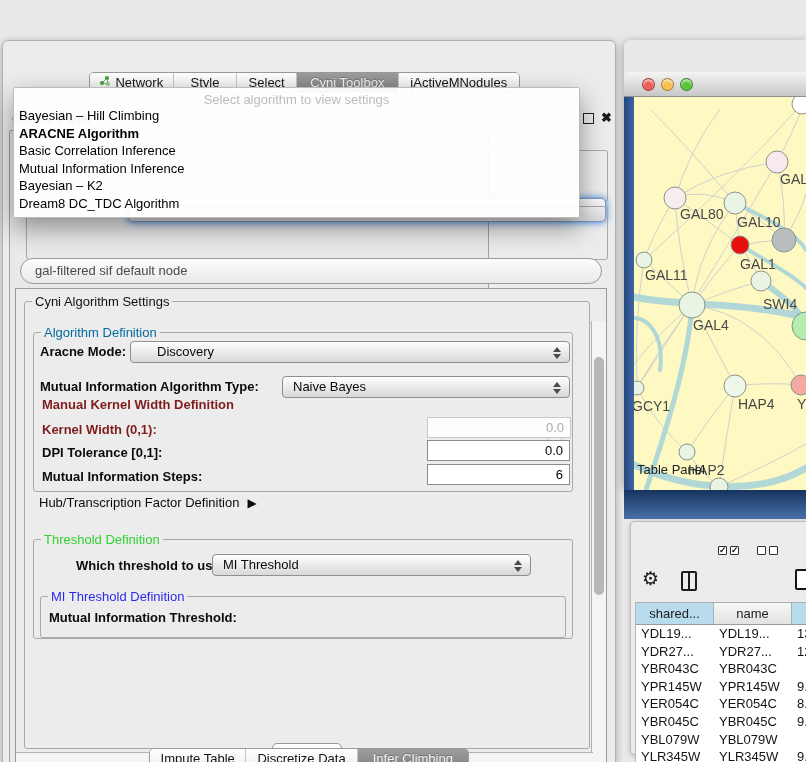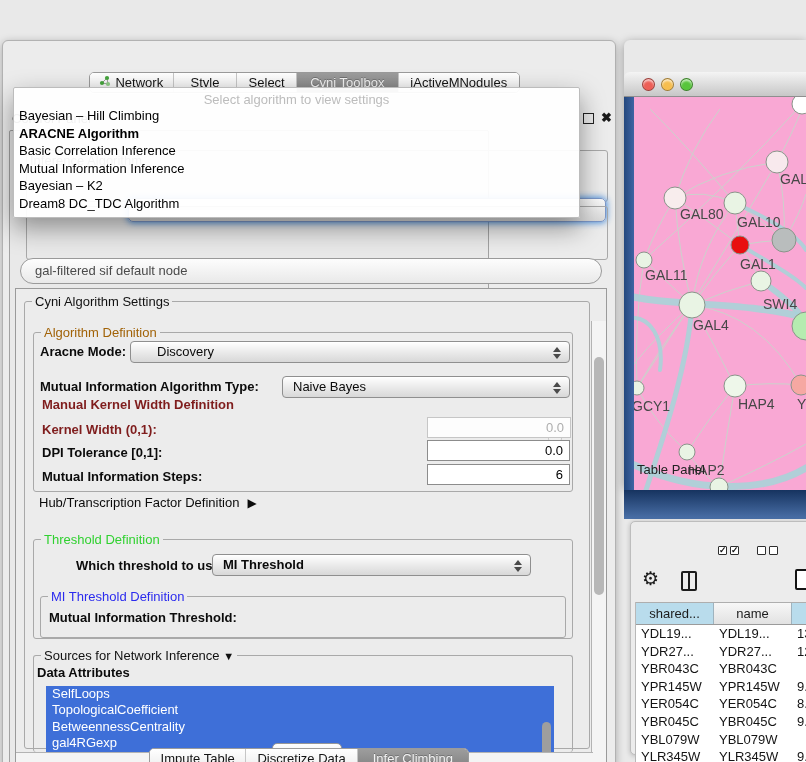--- a/index.html
+++ b/index.html
@@ -61,42 +61,42 @@
 
   
   #lbl-aracne { left:6px; top:11px; } #c-aracne { left:96px; top:8px; width:440px;padding-left:26px; }
   #lbl-mitype { left:6px; top:46px; } #c-mitype { left:248px; top:43px; width:288px; }
   #lbl-manual { left:8px; top:64px; }
   #lbl-kernel { left:8px; top:89px; } #f-kernel { left:393px; top:84px; width:144px; }
   #lbl-dpi    { left:8px; top:112px; } #f-dpi   { left:393px; top:107px; width:143px; }
   #lbl-steps  { left:8px; top:136px; } #f-steps { left:393px; top:131px; width:143px; }
   #hub-row { left:23px; top:206px; font-size:13px; }
   #hub-row .harrow { font-size:12px; margin-left:8px; }
-  #lbl-which { left:42px; top:18px; } #c-which { left:178px; top:14px; width:319px;font-weight:bold; }
+  #lbl-which { left:42px; top:18px; } #c-which { left:178px; top:14px; width:319px; }
   #lbl-mit { left:8px; top:13px; } #f-mit { left:383px; top:8px; width:142px; }
   #lbl-dattr { left:3px; top:9px; }
   #attr-list { position:absolute; left:12px; top:30px; width:508px; height:67px; background:#fff; overflow:hidden; }
   .attr-item { height:16.4px; line-height:16px; color:#fff; padding-left:6px; font-size:13px; }
   #attr-thumb { position:absolute; right:3px; top:4px; width:9px; height:56px; background:#9e9e9e; border-radius:5px; }
   #src-title-arrow { font-size:11px; }
 
   .apply { position:absolute; left:262px; top:612px; width:70px; height:23px; border:1px solid #979797; border-radius:5px; background:linear-gradient(#ffffff,#e2e2e2); font-size:13px; font-family:"Liberation Sans",sans-serif; color:#111; box-shadow:0 1px 0 rgba(255,255,255,.8); }
 
   
   #algo-popup { left:13px; top:55px; width:567px; height:131px; background:rgba(255,255,255,.94); border:1px solid #bcbcbc; border-radius:2px; box-shadow:0 10px 26px rgba(0,0,0,.40); z-index:60; }
   #popup-ph { text-align:center; color:#bcbcbc; height:16px; line-height:17px; margin-top:3px; font-size:13px; }
   .popup-item { font-size:13px; line-height:17.6px; padding-left:5px; color:#000; white-space:nowrap; }
 
   
   #net-window { left:624px; top:8px; width:182px; height:447px; box-shadow:0 2px 10px rgba(0,0,0,.35); border-radius:6px 0 0 0; }
   #net-titlebar { left:0; top:0; width:100%; height:25px; background:linear-gradient(#f4f4f4,#c7c7c7); border-bottom:1px solid #8f8f8f; border-radius:6px 0 0 0; }
   .tl { position:absolute; top:6px; width:13px; height:13px; border-radius:50%; border:1px solid rgba(0,0,0,.35); box-shadow:inset 0 2px 2px rgba(255,255,255,.65); }
   #net-frame-left { left:0; top:25px; width:10px; height:422px; background:linear-gradient(90deg,#23477d,#3e64a3); }
   #net-frame-bottom { left:0; top:418px; width:182px; height:29px; background:linear-gradient(#16335f,#4a70a8); }
-  #net-canvas { left:10px; top:25px; width:172px; height:393px; background:#f9a8d4; overflow:hidden; }
+  #net-canvas { left:10px; top:25px; width:172px; height:393px; background:#fef9c3; overflow:hidden; }
 
   
   #tp-title { left:637px; top:462px; font-size:13px; color:#222; }
   #table-panel { left:630px; top:489px; width:182px; height:234px; background:#ececec; border:1px solid #bdbdbd; border-radius:5px; box-shadow:0 1px 5px rgba(0,0,0,.22); }
   #tp-gear { left:11px; top:15px; font-size:19px; color:#1a1a1a; line-height:20px; }
   #tp-cols { left:50px; top:17px; width:16px; height:20px; border:2px solid #1c1c1c; border-radius:2px; }
   #tp-cols i { position:absolute; left:50%; top:0; bottom:0; width:2px; margin-left:-1px; background:#1c1c1c; }
   .mini { position:absolute; width:9px; height:9px; border:1px solid #2e2e2e; border-radius:1px; background:#fff; }
   .mini.ck::after { content:"✓"; position:absolute; top:-2px; left:0px; font-size:9px; font-weight:bold; color:#111; }
   #tp-page { left:164px; top:15px; width:14px; height:21px; border:2px solid #141414; border-radius:2px; background:#fff; }
@@ -151,21 +151,21 @@
     <div class="abs" id="ghost-combo-mi"></div>
     <div class="ghostbox" style="left:16px;top:75px;width:582px;height:54px;"></div>
     <div class="abs" id="ghost-combo-net">gal-filtered sif default node</div>
 
     <div class="abs" id="settings">
       <div class="gbox" id="gb-main">
         <span class="gb-t">Cyni Algorithm Settings</span>
       </div>
 
       <div class="gbox" id="gb-alg">
-        <span class="gb-t" id="t-alg" style="color: #a16207;">Algorithm Definition</span>
+        <span class="gb-t" id="t-alg" style="color: #0369a1;">Algorithm Definition</span>
         <span class="lbl b" id="lbl-aracne">Aracne Mode:</span>
         <div class="combo" id="c-aracne">
           <span>Discovery</span>
           <span class="stepper">
               <i class="tu"></i>
               <i class="td"></i>
             </span>
         </div>
         <span class="lbl b" id="lbl-mitype">Mutual Information Algorithm Type:</span>
         <div class="combo" id="c-mitype">
@@ -198,35 +198,20 @@
               <i class="tu"></i>
               <i class="td"></i>
             </span>
         </div>
         <div class="gbox" id="gb-mit">
           <span class="gb-t" id="t-mit" style="color: rgb(43, 43, 238);">MI Threshold Definition</span>
           <span class="lbl b" id="lbl-mit">Mutual Information Threshold:</span>
         </div>
       </div>
 
-      <div class="gbox" id="gb-src">
-        <span class="gb-t">
-          <span>Sources for Network Inference</span>
-          <span id="src-title-arrow">▼</span>
-        </span>
-        <span class="lbl b" id="lbl-dattr">Data Attributes</span>
-        <div id="attr-list">
-
-        <div class="attr-item" style="background: rgb(62, 111, 216);">SelfLoops</div>
-            <div class="attr-item" style="background: rgb(62, 111, 216);">TopologicalCoefficient</div>
-            <div class="attr-item" style="background: rgb(62, 111, 216);">BetweennessCentrality</div>
-            <div class="attr-item" style="background: rgb(62, 111, 216);">gal4RGexp</div>
-            <div class="abs" id="attr-thumb"></div>
-          </div>
-      </div>
 
       <div class="abs" id="vsb">
           <div class="abs" id="vsb-thumb"></div>
         </div>
       <div class="abs" id="hsb">
           <div class="abs" id="hsb-thumb"></div>
         </div>
     </div>
 
     <button class="apply">Apply</button>

